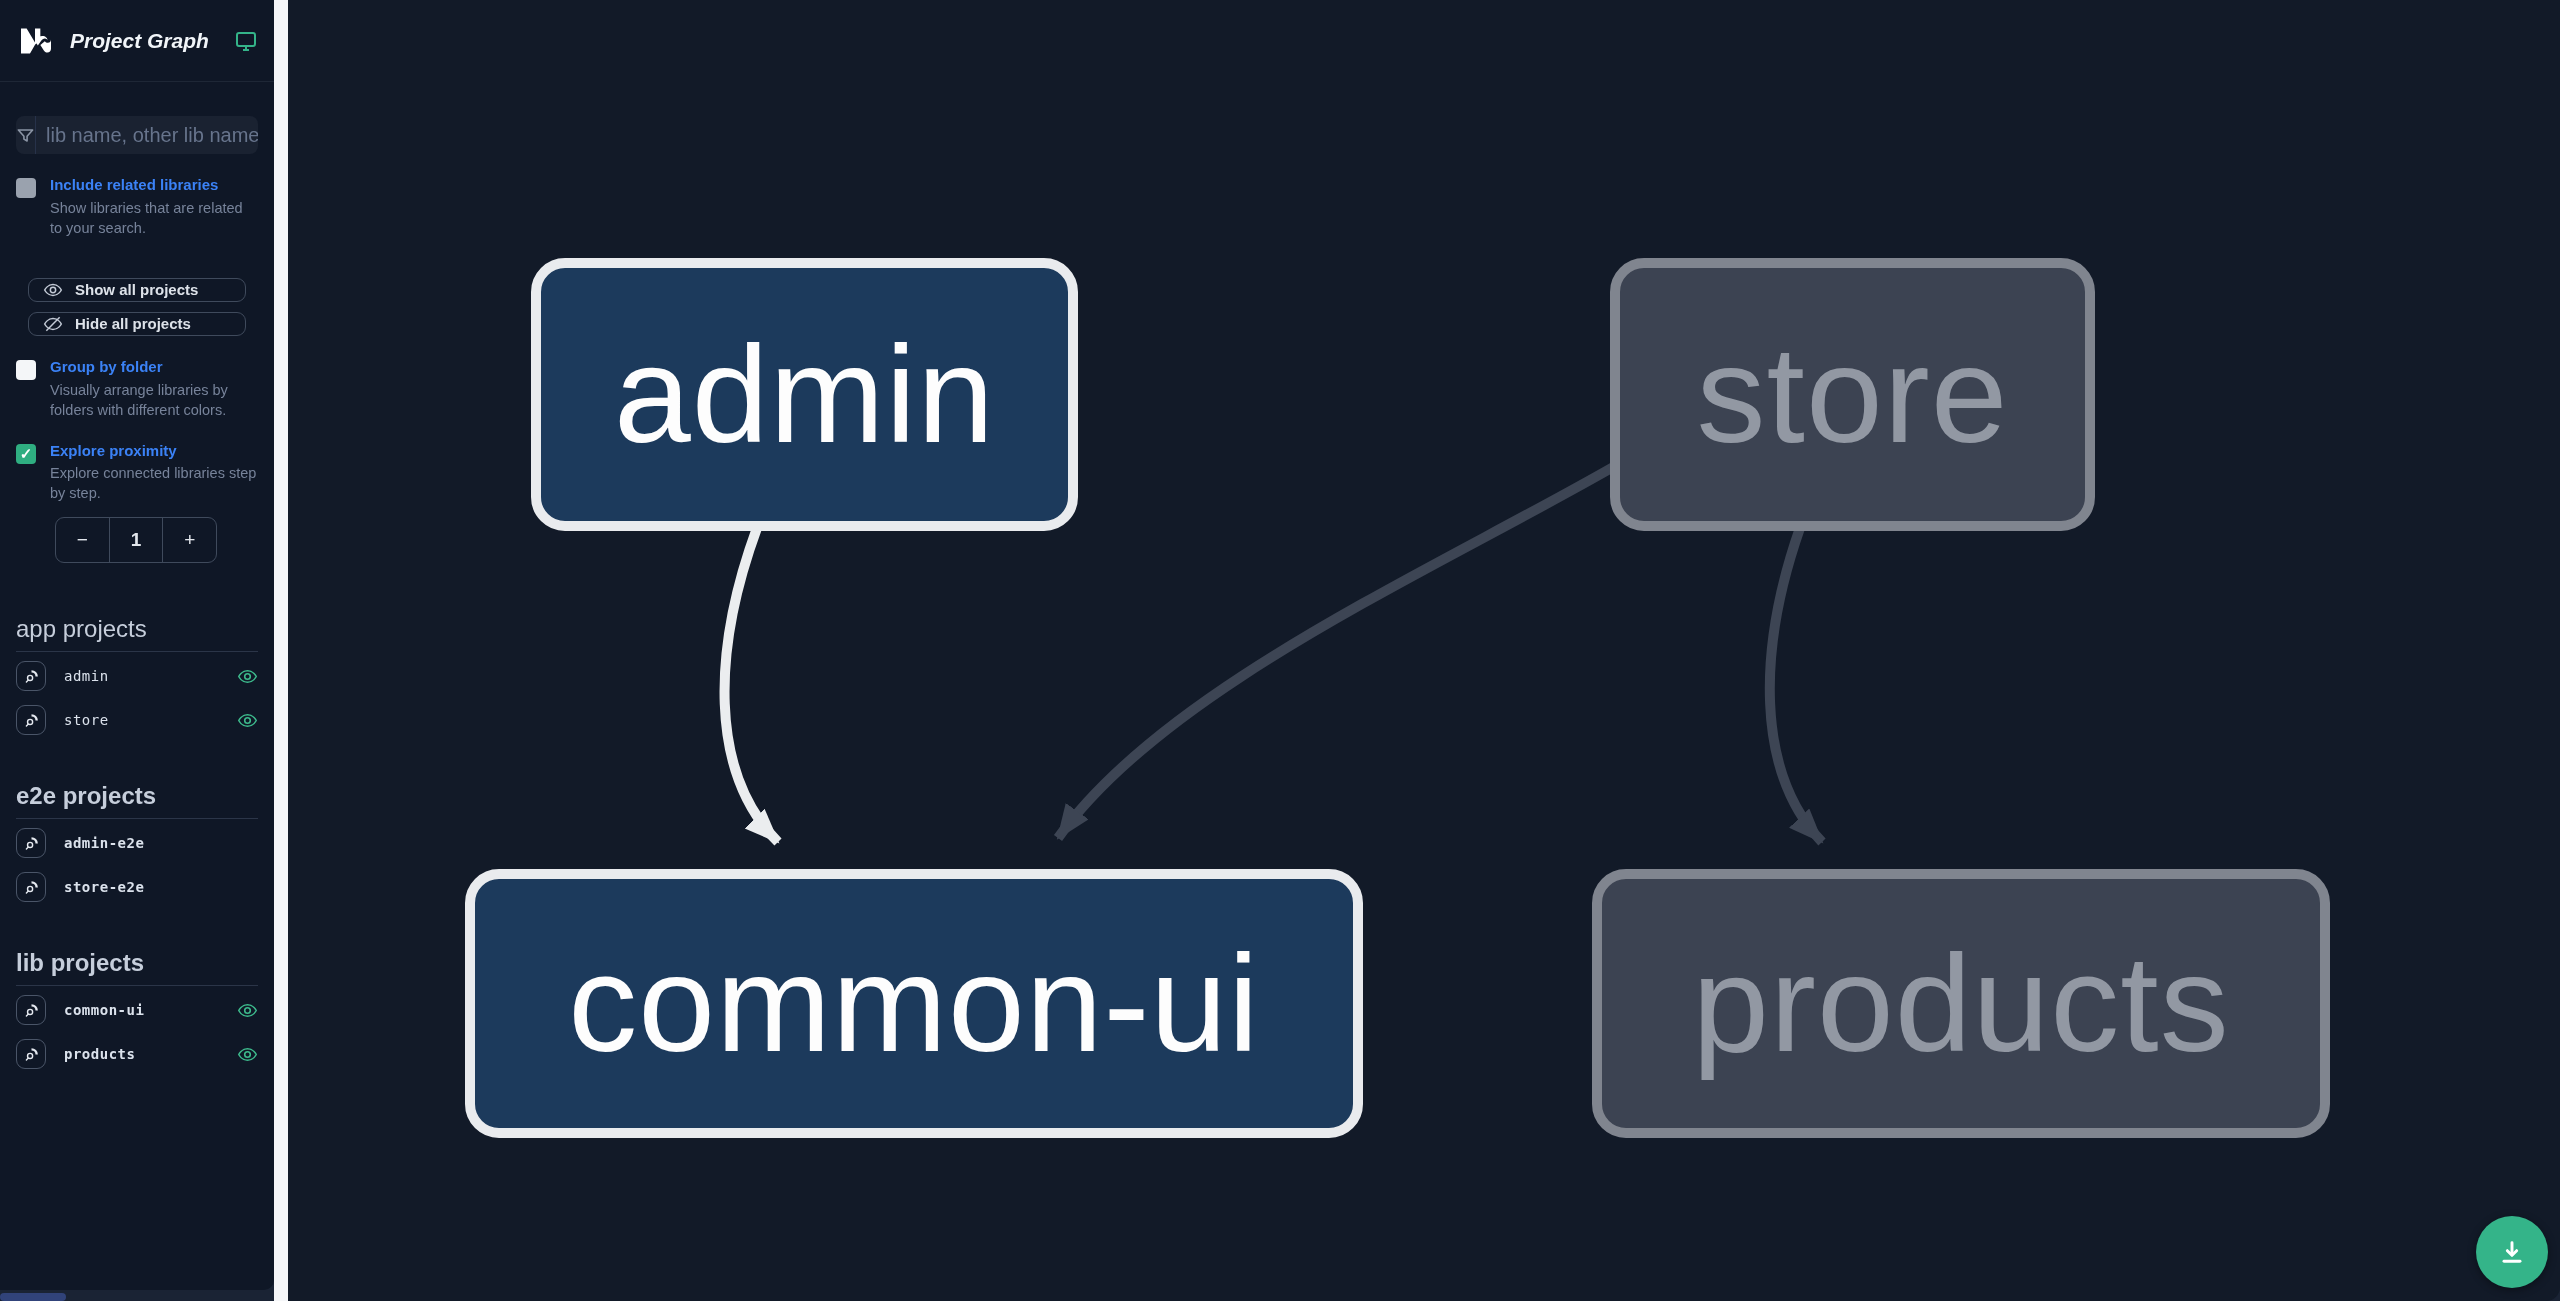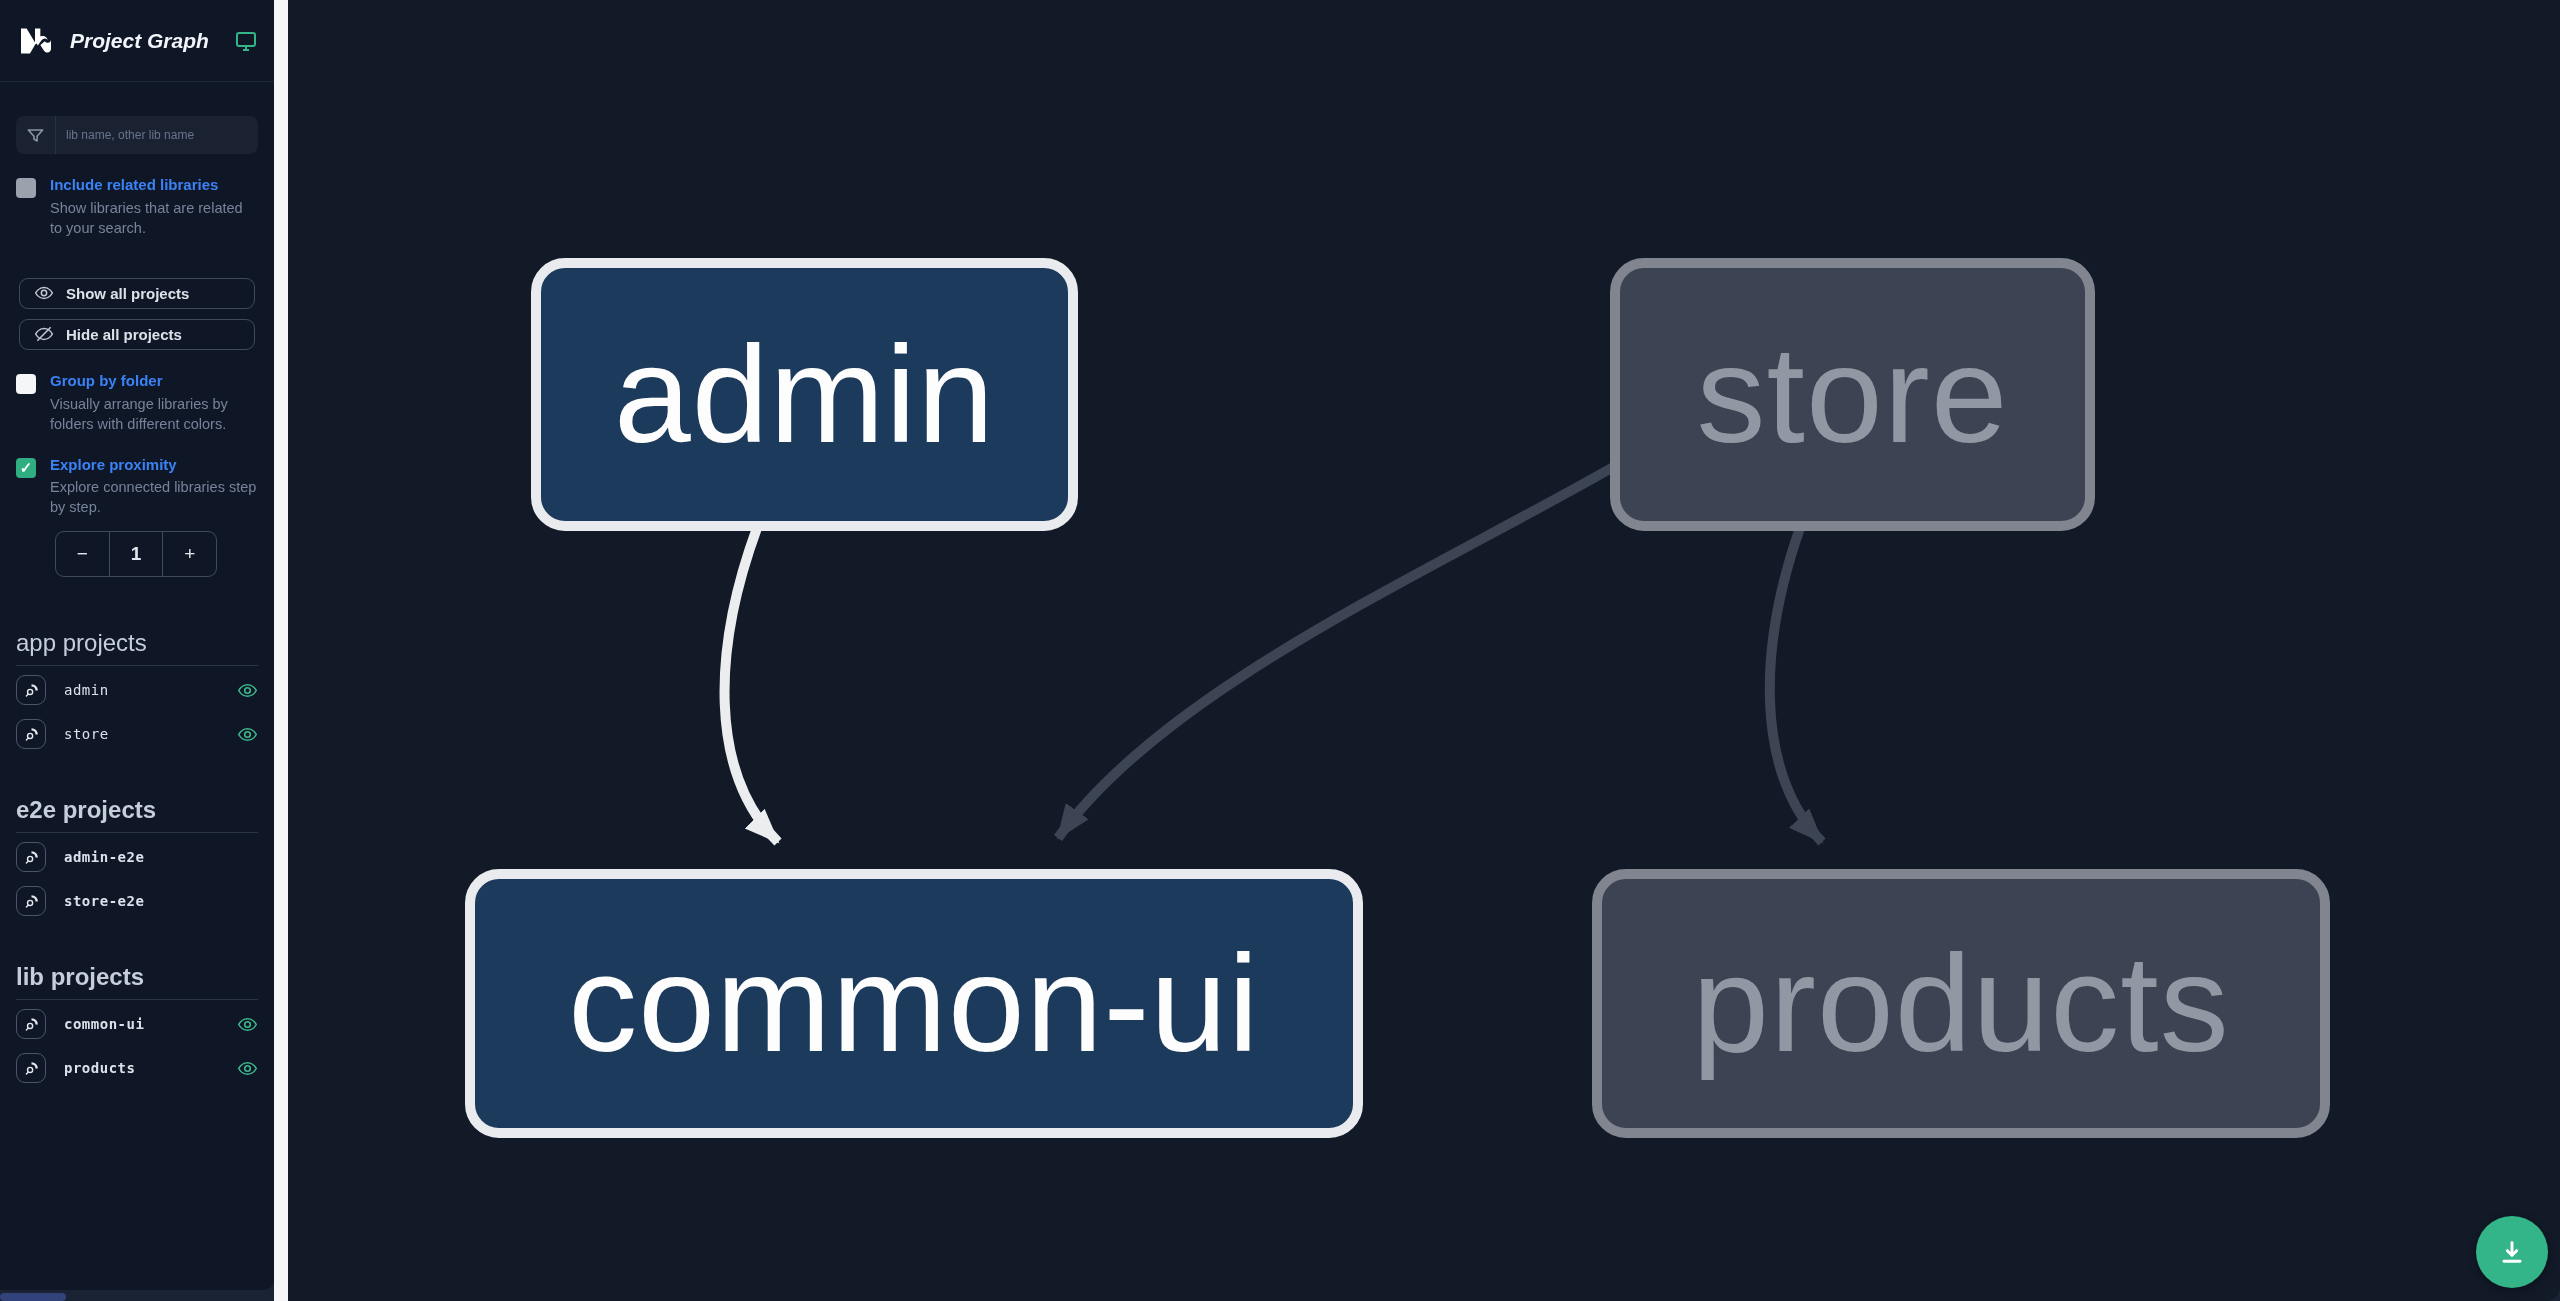--- a/index.html
+++ b/index.html
@@ -36,34 +36,34 @@
   .sb-title { font-size:21px; font-weight:700; color:#f1f5f9; flex:1; }
 
   .tagline-row { display:flex; align-items:flex-start; gap:10px; padding:18px 16px 0 16px; }
   .tagline { font-size:14px; color:#97a2b3; padding-top:1px; }
 
   .filter-box { margin:34px 16px 0 16px; height:38px; display:flex; align-items:center;
                 background:#1a2231; border-radius:8px; overflow:hidden; }
   .filter-icon-cell { width:40px; height:100%; display:flex; align-items:center; justify-content:center;
                       border-right:1px solid #27324a; }
   .filter-input { flex:1; height:100%; background:transparent; border:none; outline:none;
-                  color:#3b82f6; font-size:12px; padding:0 10px;
+                  color:#3b82f6; font-size:20px; padding:0 10px;
                   font-family:"Liberation Sans", sans-serif; }
   .filter-input::placeholder { color:#67748c; }
 
   .cb-row { display:flex; gap:14px; padding:0 16px; margin-top:22px; }
   .cb { width:20px; height:20px; border-radius:4px; flex:none; margin-top:2px; cursor:pointer;
         display:flex; align-items:center; justify-content:center; }
   .cb.gray  { background:#9aa2ae; }
   .cb.white { background:#f4f6f8; }
   .cb.teal  { background:#2fae81; color:#fff; font-size:15px; font-weight:700; }
   .cb-label { font-size:15px; font-weight:700; color:#3b82f6; line-height:1.25; }
   .cb-desc  { font-size:14.5px; color:#77839a; line-height:1.38; margin-top:3px; }
 
-  .sb-btn { display:flex; align-items:center; gap:12px; margin:0 19px; height:31px;
+  .sb-btn { display:flex; align-items:center; gap:12px; margin:0 28px; height:24px;
             border:1px solid #3f4a5c; border-radius:9px; padding:0 14px; cursor:pointer;
             background:transparent; }
   .sb-btn.first { margin-top:40px; }
   .sb-btn + .sb-btn { margin-top:10px;text-align:right; }
   .sb-btn-label { font-size:15px; font-weight:700; color:#dde2e9; }
 
   .stepper { display:flex; margin:14px 0 0 55px; width:162px; height:46px;
              border:1px solid #3f4a5c; border-radius:9px; overflow:hidden; }
   .stepper > div { flex:1; display:flex; align-items:center; justify-content:center;
                    font-size:19px; color:#e2e6ec; }

